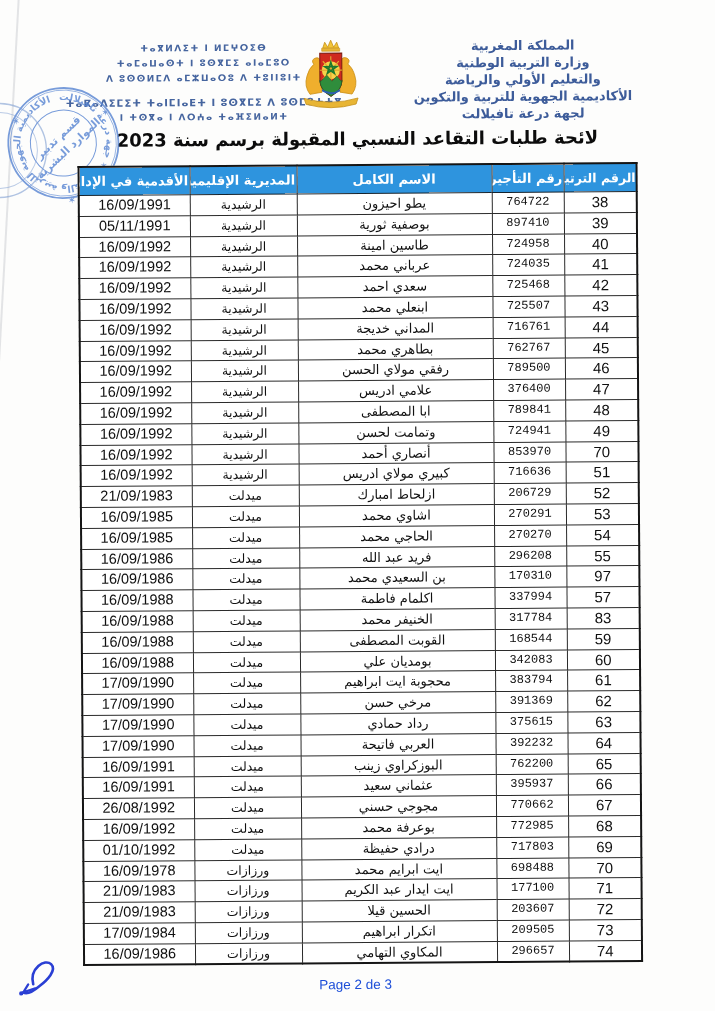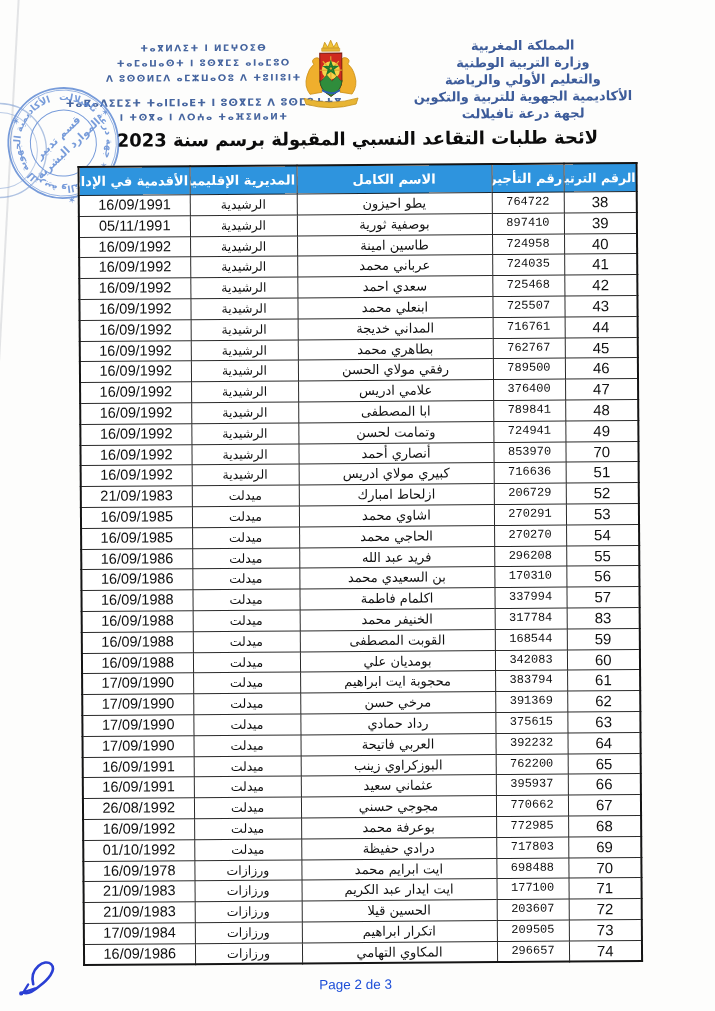--- a/index.html
+++ b/index.html
@@ -283,21 +283,21 @@
           <td class="c4">16/09/1985</td>
         </tr>
         <tr>
           <td class="c0">55</td>
           <td class="c1">296208</td>
           <td class="c2">فريد عبد الله</td>
           <td class="c3">ميدلت</td>
           <td class="c4">16/09/1986</td>
         </tr>
         <tr>
-          <td class="c0">56</td>
+          <td class="c0">97</td>
           <td class="c1">170310</td>
           <td class="c2">بن السعيدي محمد</td>
           <td class="c3">ميدلت</td>
           <td class="c4">16/09/1986</td>
         </tr>
         <tr>
           <td class="c0">57</td>
           <td class="c1">337994</td>
           <td class="c2">اكلمام فاطمة</td>
           <td class="c3">ميدلت</td>

